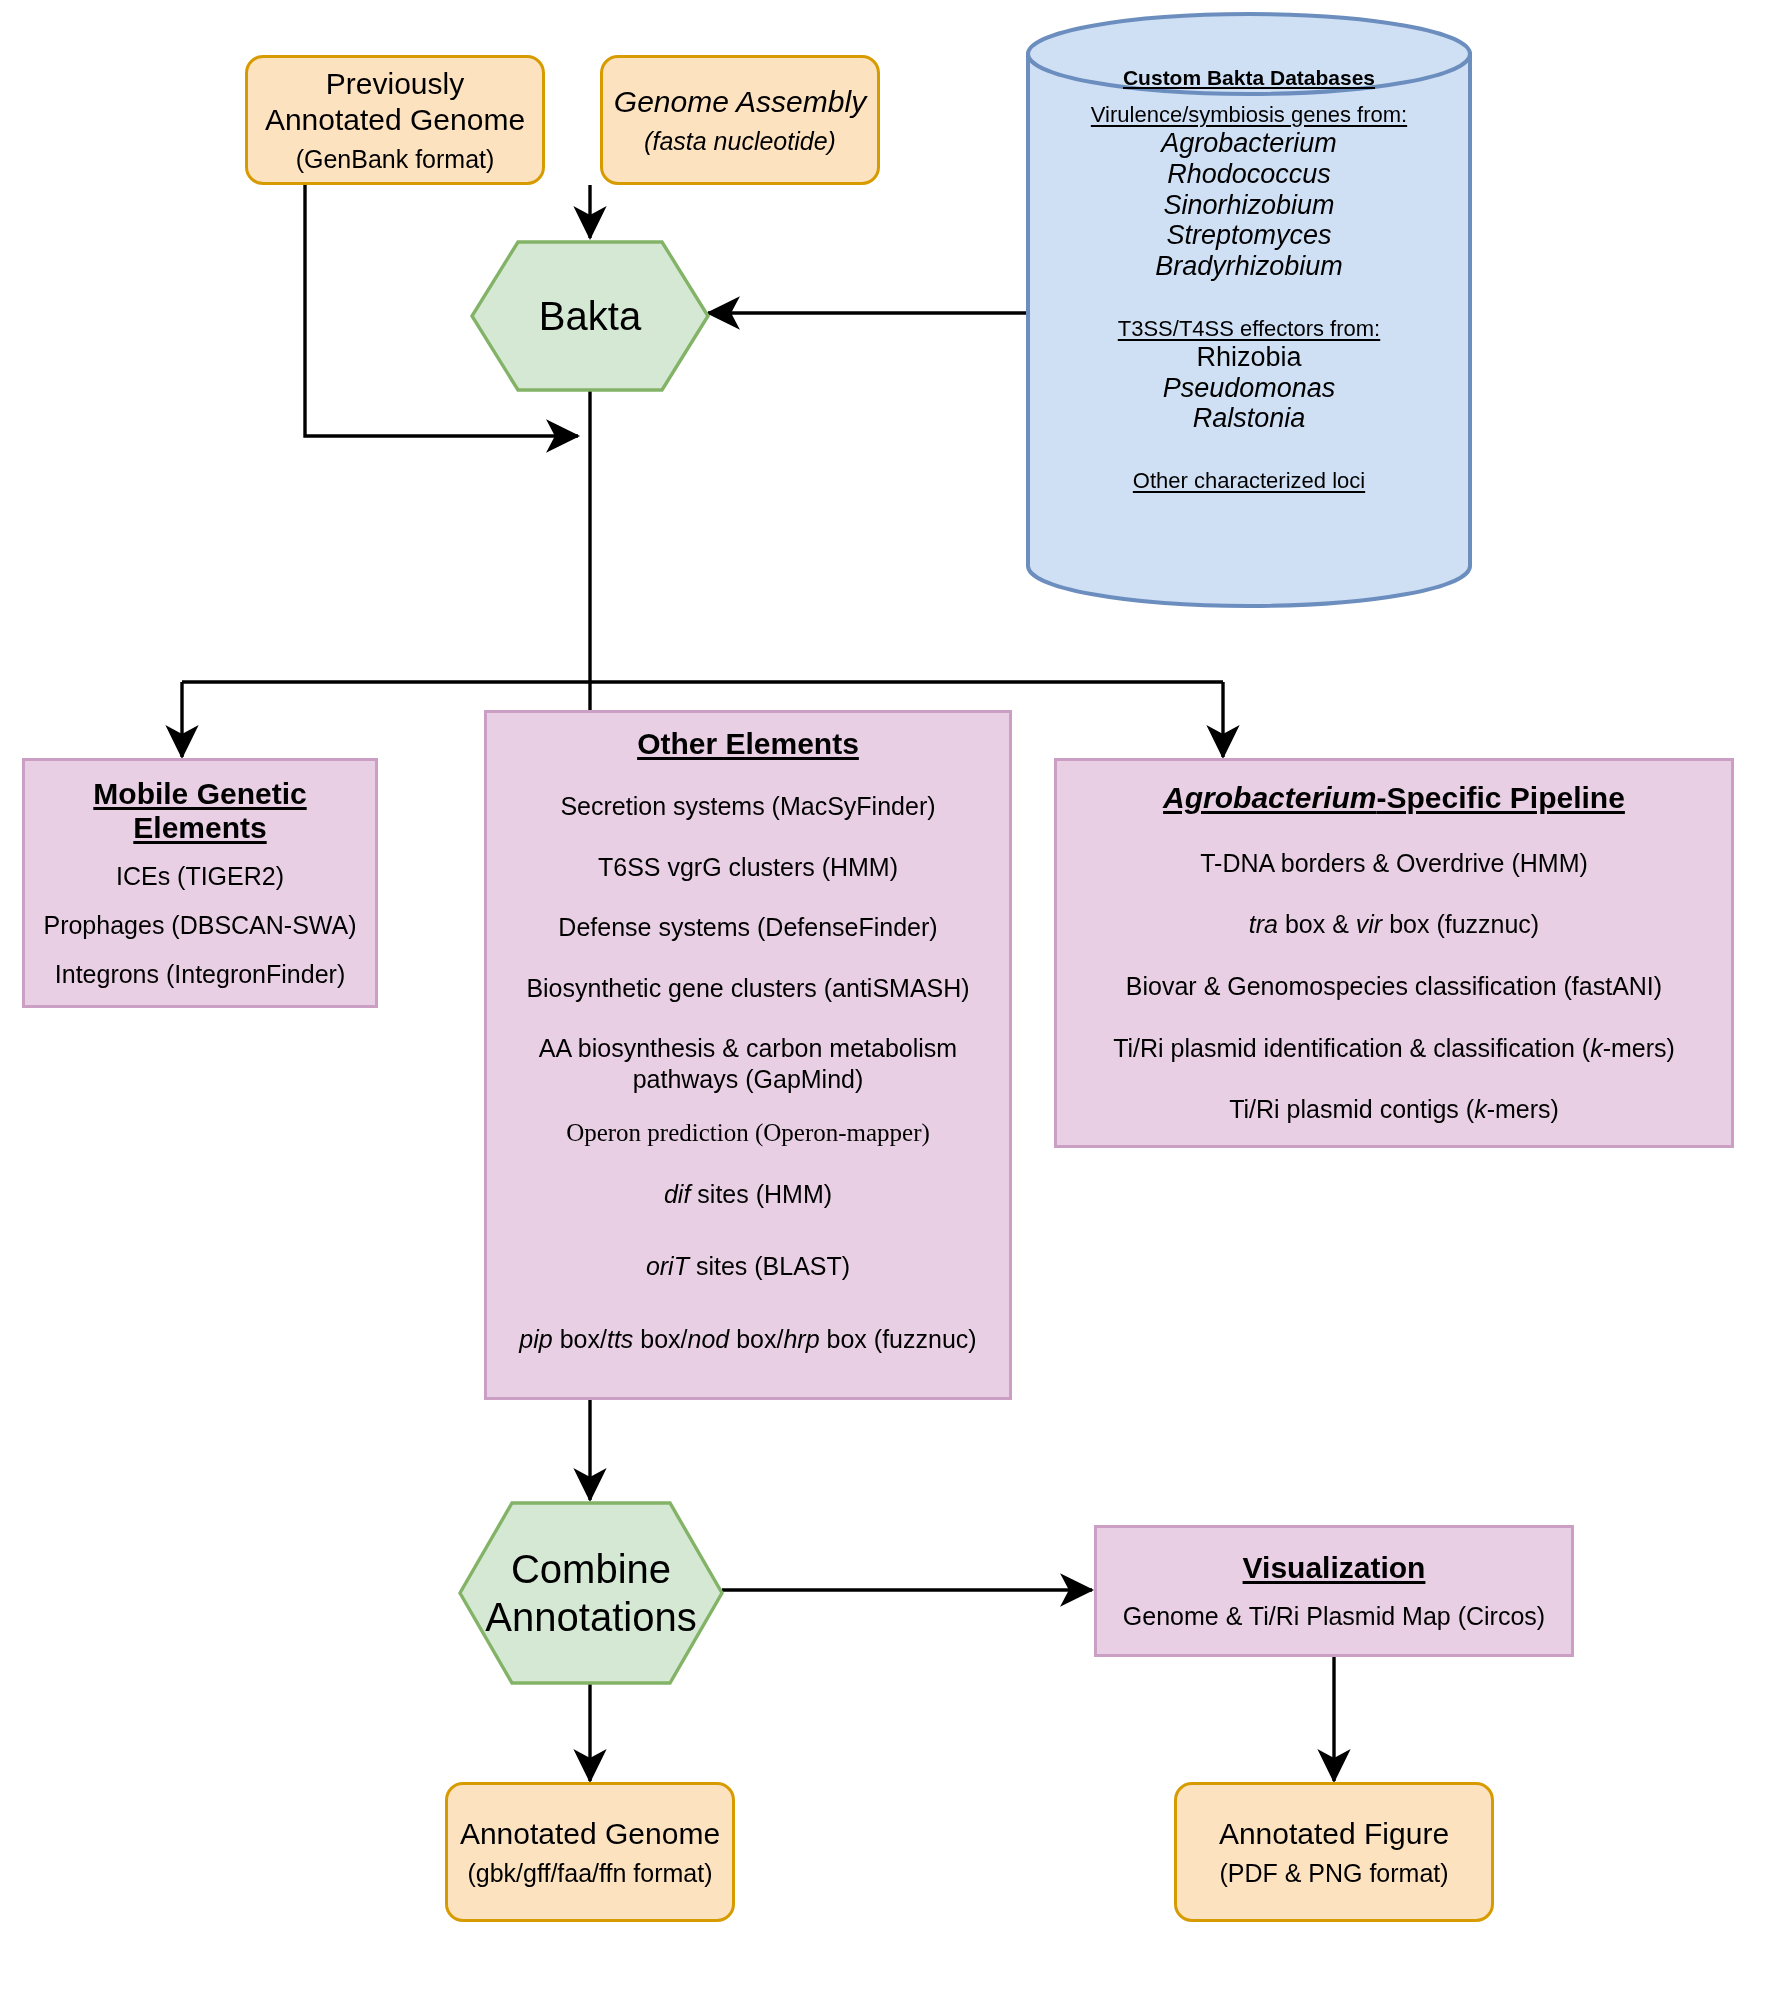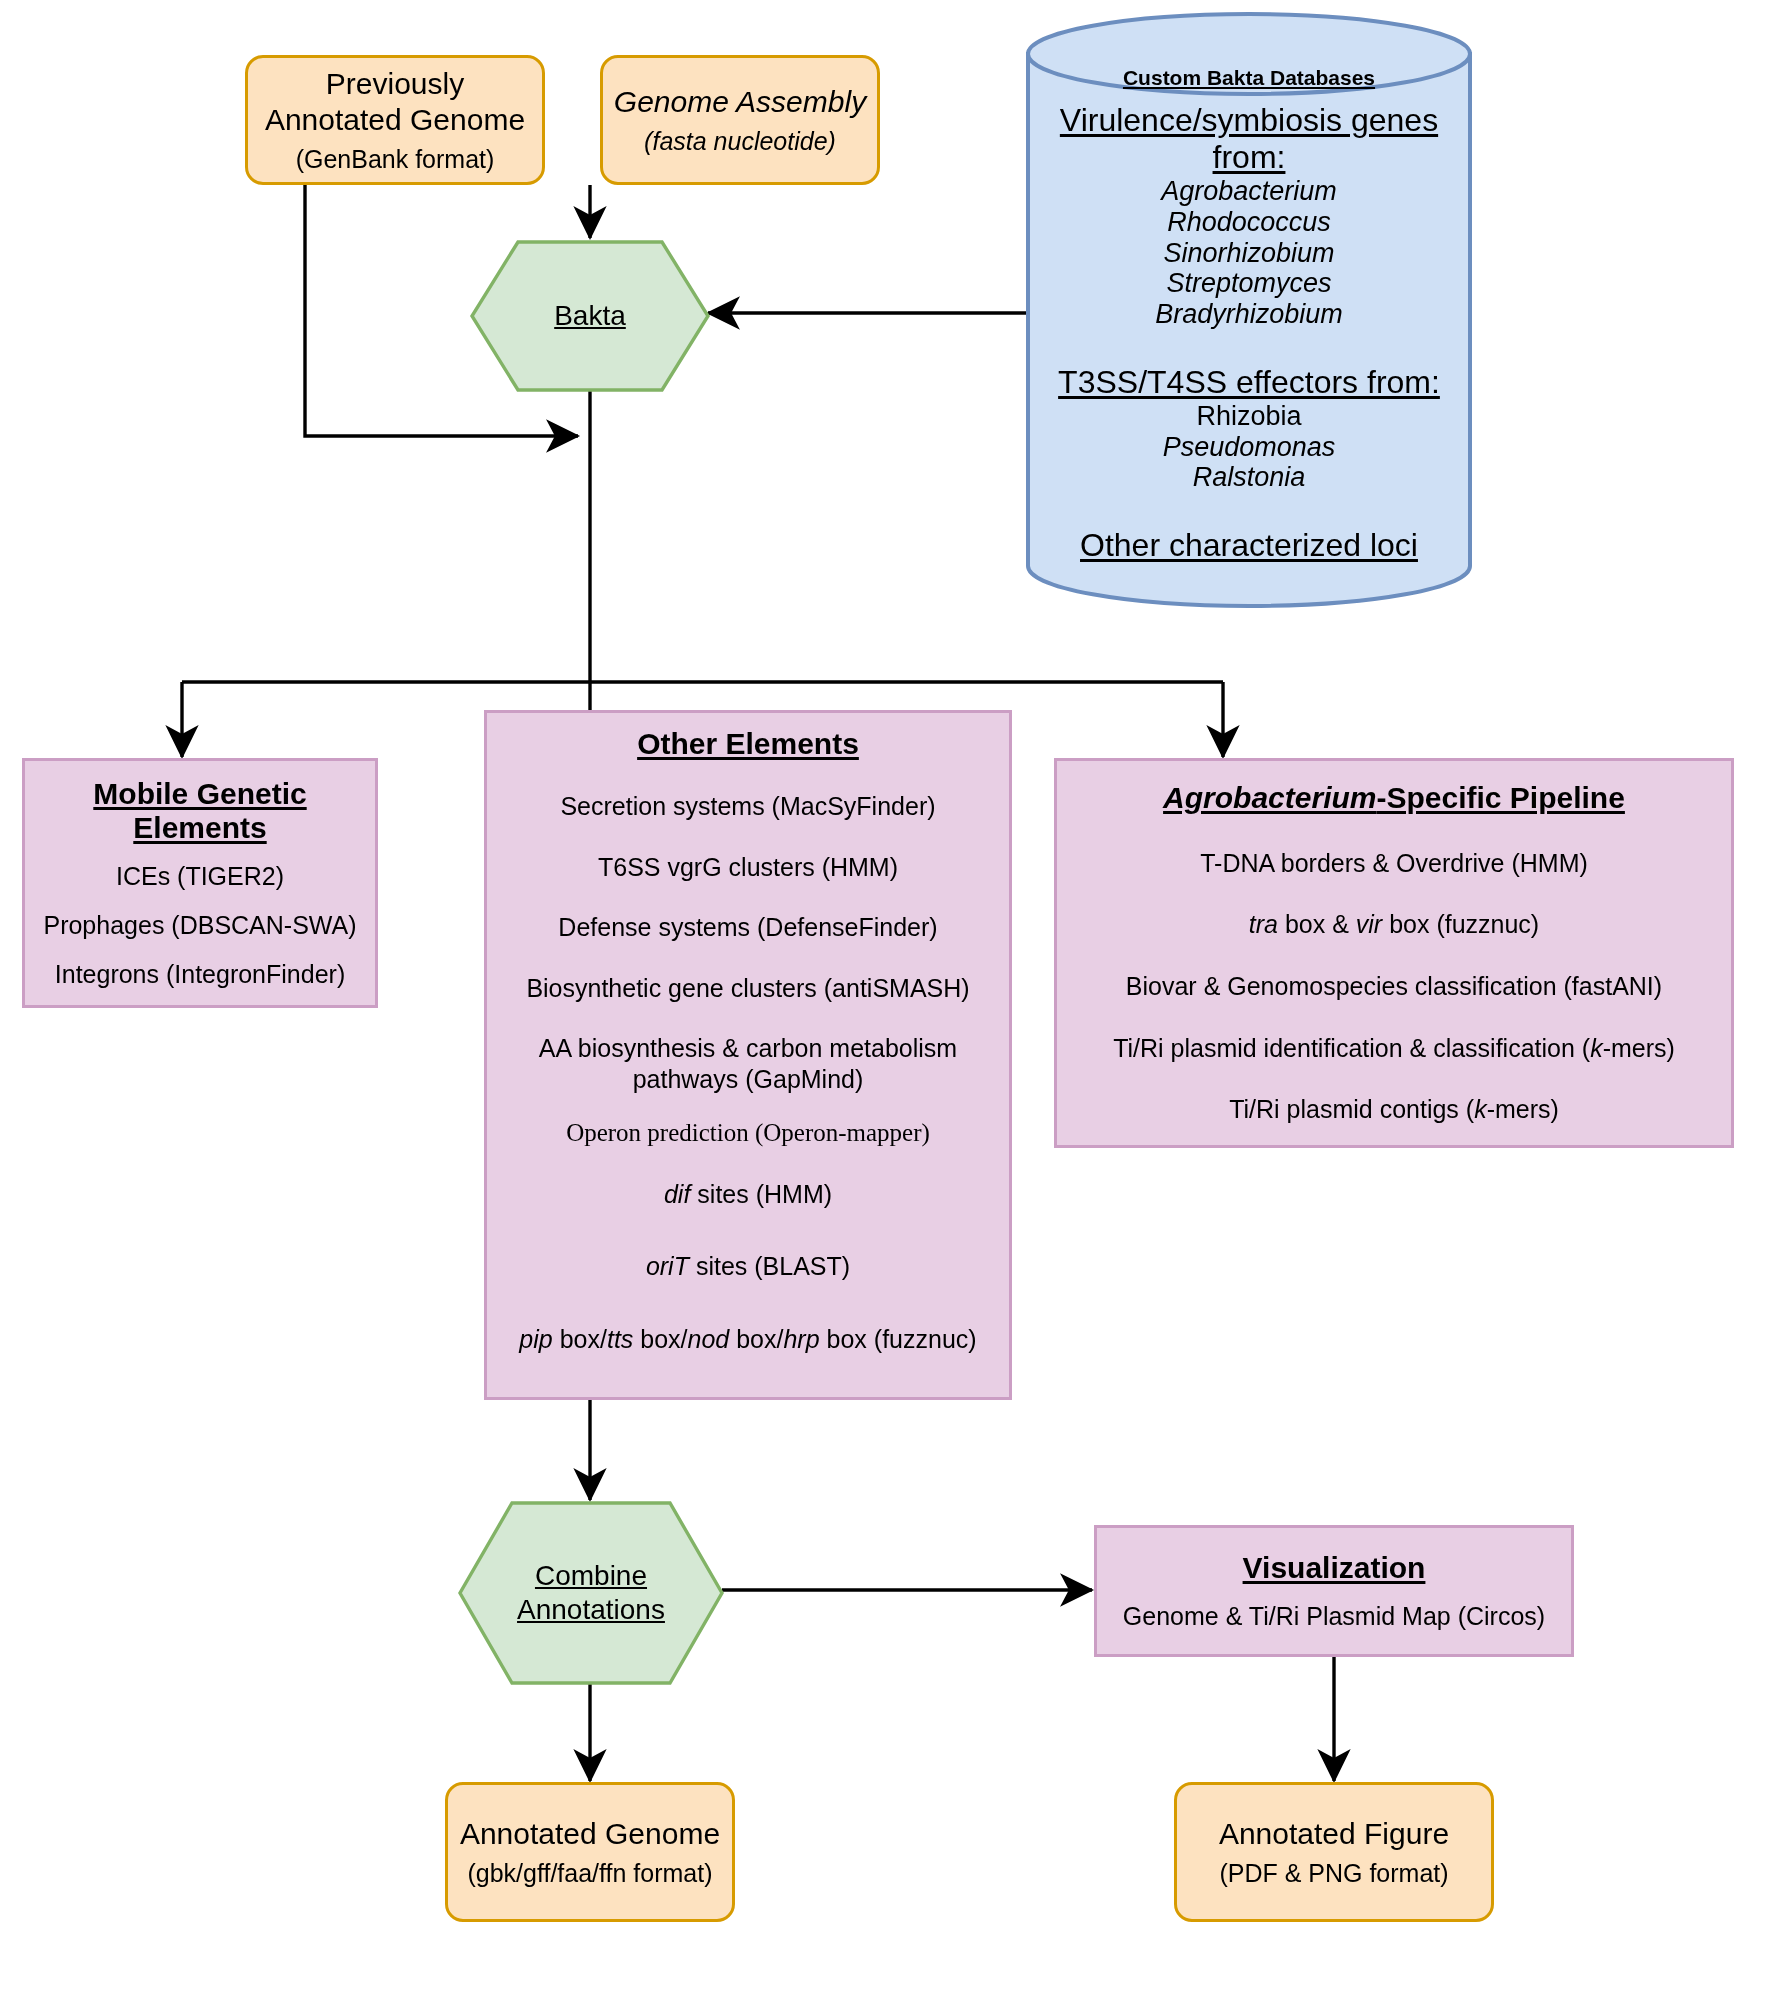--- a/index.html
+++ b/index.html
@@ -41,33 +41,32 @@
     margin-bottom:6px;
   }
   .purplebox .line{font-size:25px;line-height:1.22;}
   .purplebox .serif{font-family:"Liberation Serif", serif;}
   
   .hexwrap{position:absolute;}
   .hexwrap svg{position:absolute;left:0;top:0;}
   .hexlabel{
     position:absolute;left:0;top:0;right:0;bottom:0;
     display:flex;align-items:center;justify-content:center;
-    text-align:center;font-size:28px;line-height:1.2;
+    text-align:center;font-size:40px;line-height:1.2;
     white-space:pre-line;
-    text-decoration:underline;
   }
   
   .dbwrap{position:absolute;}
   .dbwrap svg{position:absolute;left:0;top:0;}
   .dbcontent{
     position:absolute;left:0;right:0;top:0;
     text-align:center;
   }
   .dbcontent .dbtitle{font-size:21px;font-weight:bold;text-decoration:underline;}
-  .dbcontent .dbhead{font-size:32px;text-decoration:underline;text-underline-offset:3px;}
+  .dbcontent .dbhead{font-size:22px;text-decoration:underline;text-underline-offset:3px;}
   .dbcontent .dbitem{font-size:27px;line-height:1.14;}
   .it{font-style:italic;}
   
   .edges{position:absolute;left:0;top:0;width:1773px;height:2000px;pointer-events:none;}
 </style>
 </head>
 <body>
 
 <div id="stage">
 

